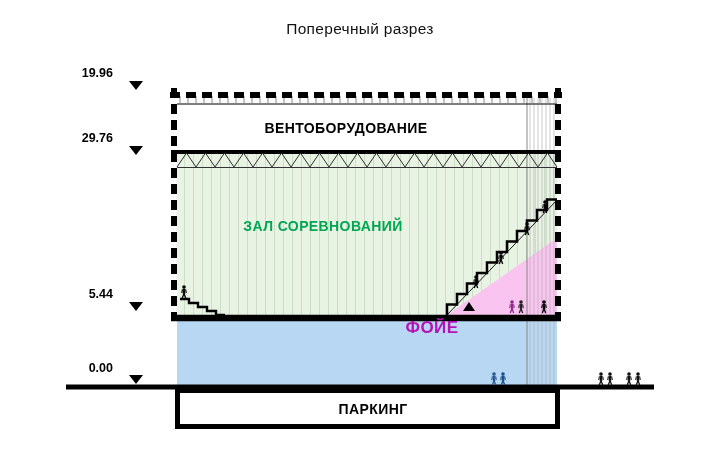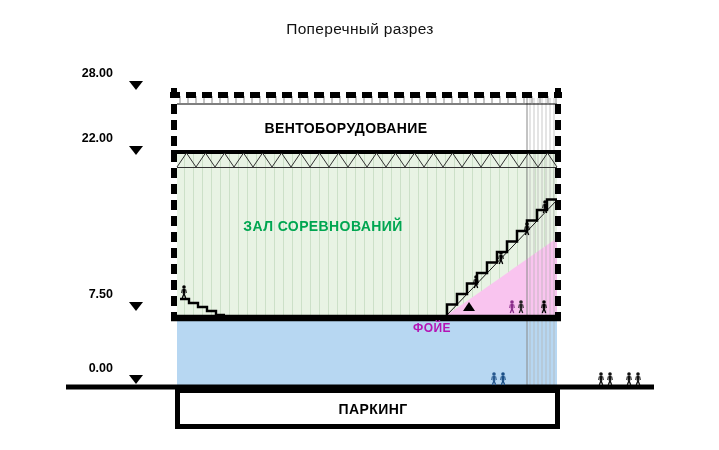--- a/index.html
+++ b/index.html
@@ -15,21 +15,21 @@
   .title{
     position:absolute;transform:translateX(-50%);
     font-size:15.5px;color:#111;letter-spacing:.3px;white-space:nowrap;
   }
   .elev{
     position:absolute;width:55px;text-align:right;
     font-size:12.5px;font-weight:bold;color:#000;
   }
   .vent-lbl{font-size:14px;color:#000;text-align:center;}
   .hall-lbl{font-size:14px;color:#00a651;text-align:right;}
-  .foyer-lbl{font-size:12px;color:#b414b4;}
+  .foyer-lbl{font-size:17px;color:#b414b4;}
   .vest-lbl{font-size:14px;color:#1212ee;}
   .park-lbl{font-size:14px;color:#000;margin-left:6px;}
 </style>
 </head>
 <body>
 
 <div class="canvas">
 
   <svg width="719" height="450" viewBox="0 0 719 450">
     <defs>
@@ -110,23 +110,23 @@
       <use href="#person" x="503" y="385" style="color:#1b4f86"></use>
       <use href="#person" x="601" y="385" style="color:#111"></use>
       <use href="#person" x="610" y="385" style="color:#111"></use>
       <use href="#person" x="629" y="385" style="color:#111"></use>
       <use href="#person" x="638" y="385" style="color:#111"></use>
     </g>
   </svg>
 
   <div class="title" style="left:360px;top:20px">Поперечный разрез</div>
 
-  <div class="elev" style="left:58px;top:66px">28.00</div>
-  <div class="elev" style="left:58px;top:131px">22.00</div>
-  <div class="elev" style="left:58px;top:287px">7.50</div>
+  <div class="elev" style="left:58px;top:66px">19.96</div>
+  <div class="elev" style="left:58px;top:131px">29.76</div>
+  <div class="elev" style="left:58px;top:287px">5.44</div>
   <div class="elev" style="left:58px;top:361px">0.00</div>
 
   <div class="lbl vent-lbl" style="left:346px;top:128px">ВЕНТОБОРУДОВАНИЕ</div>
   <div class="lbl hall-lbl" style="left:323px;top:226px">ЗАЛ СОРЕВНОВАНИЙ</div>
   <div class="lbl foyer-lbl" style="left:432px;top:328px">ФОЙЕ</div>
   <div class="lbl park-lbl" style="left:367px;top:409px">ПАРКИНГ</div>
 
 </div>
 
 </body></html>

